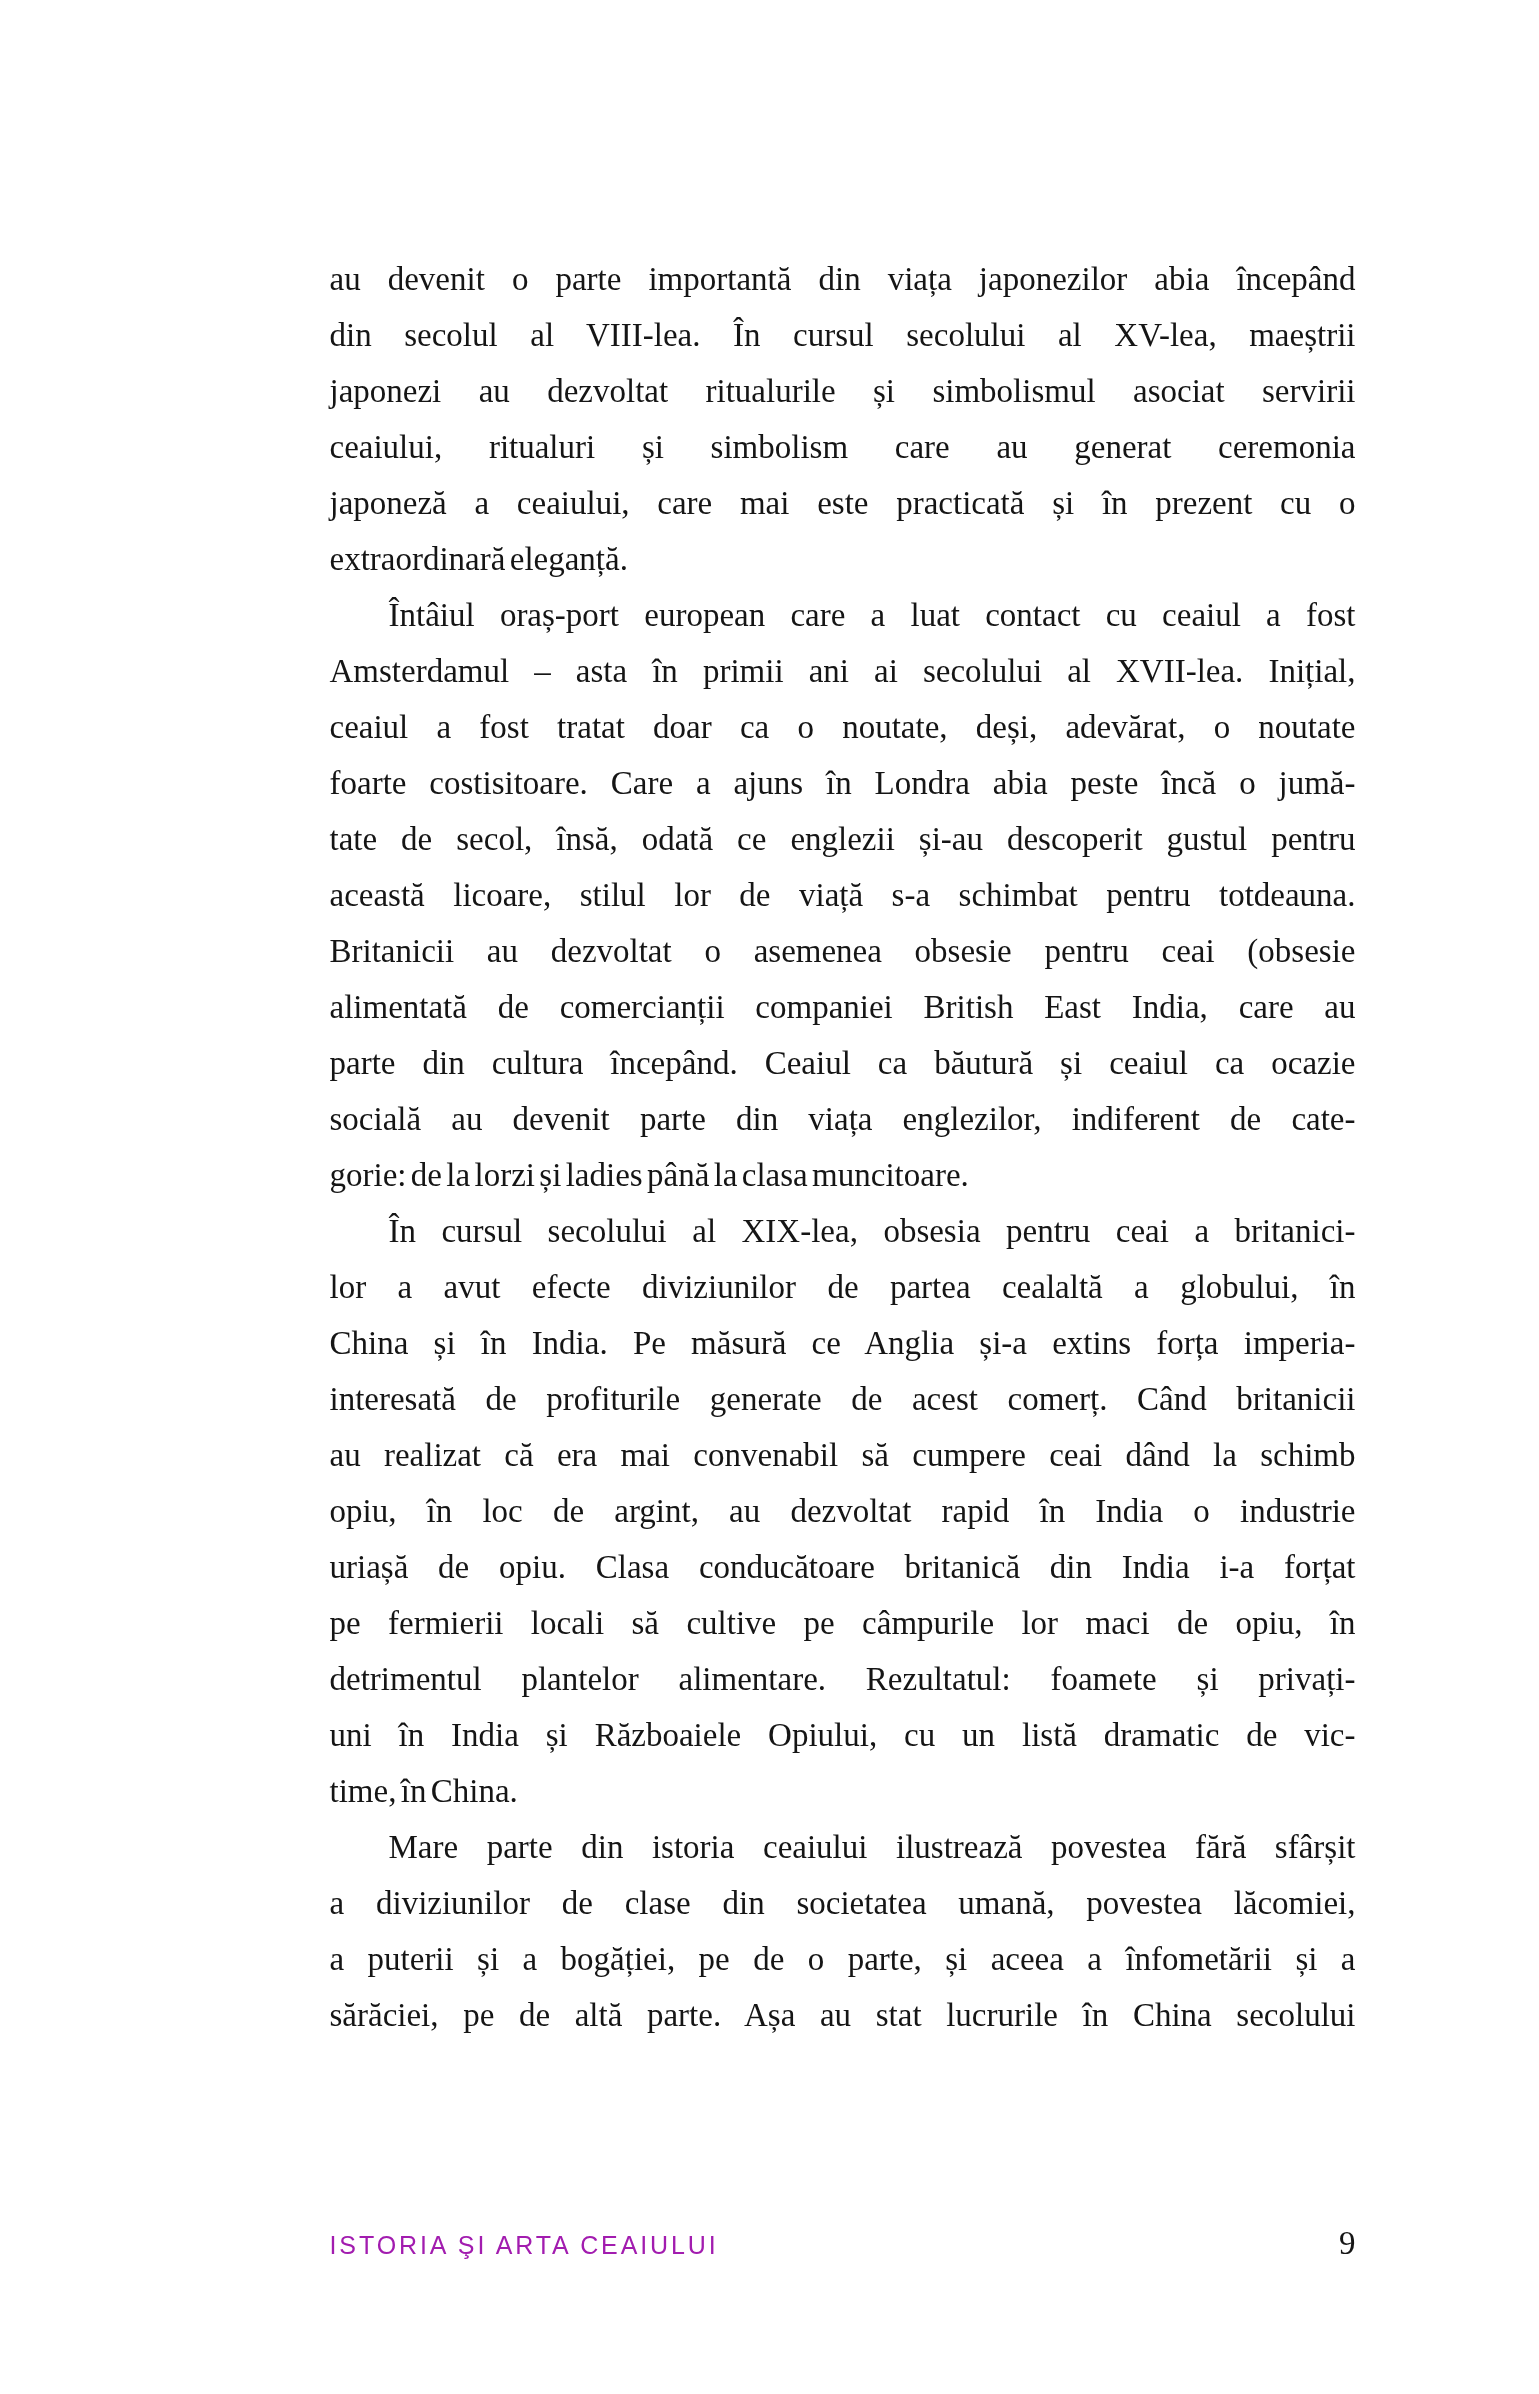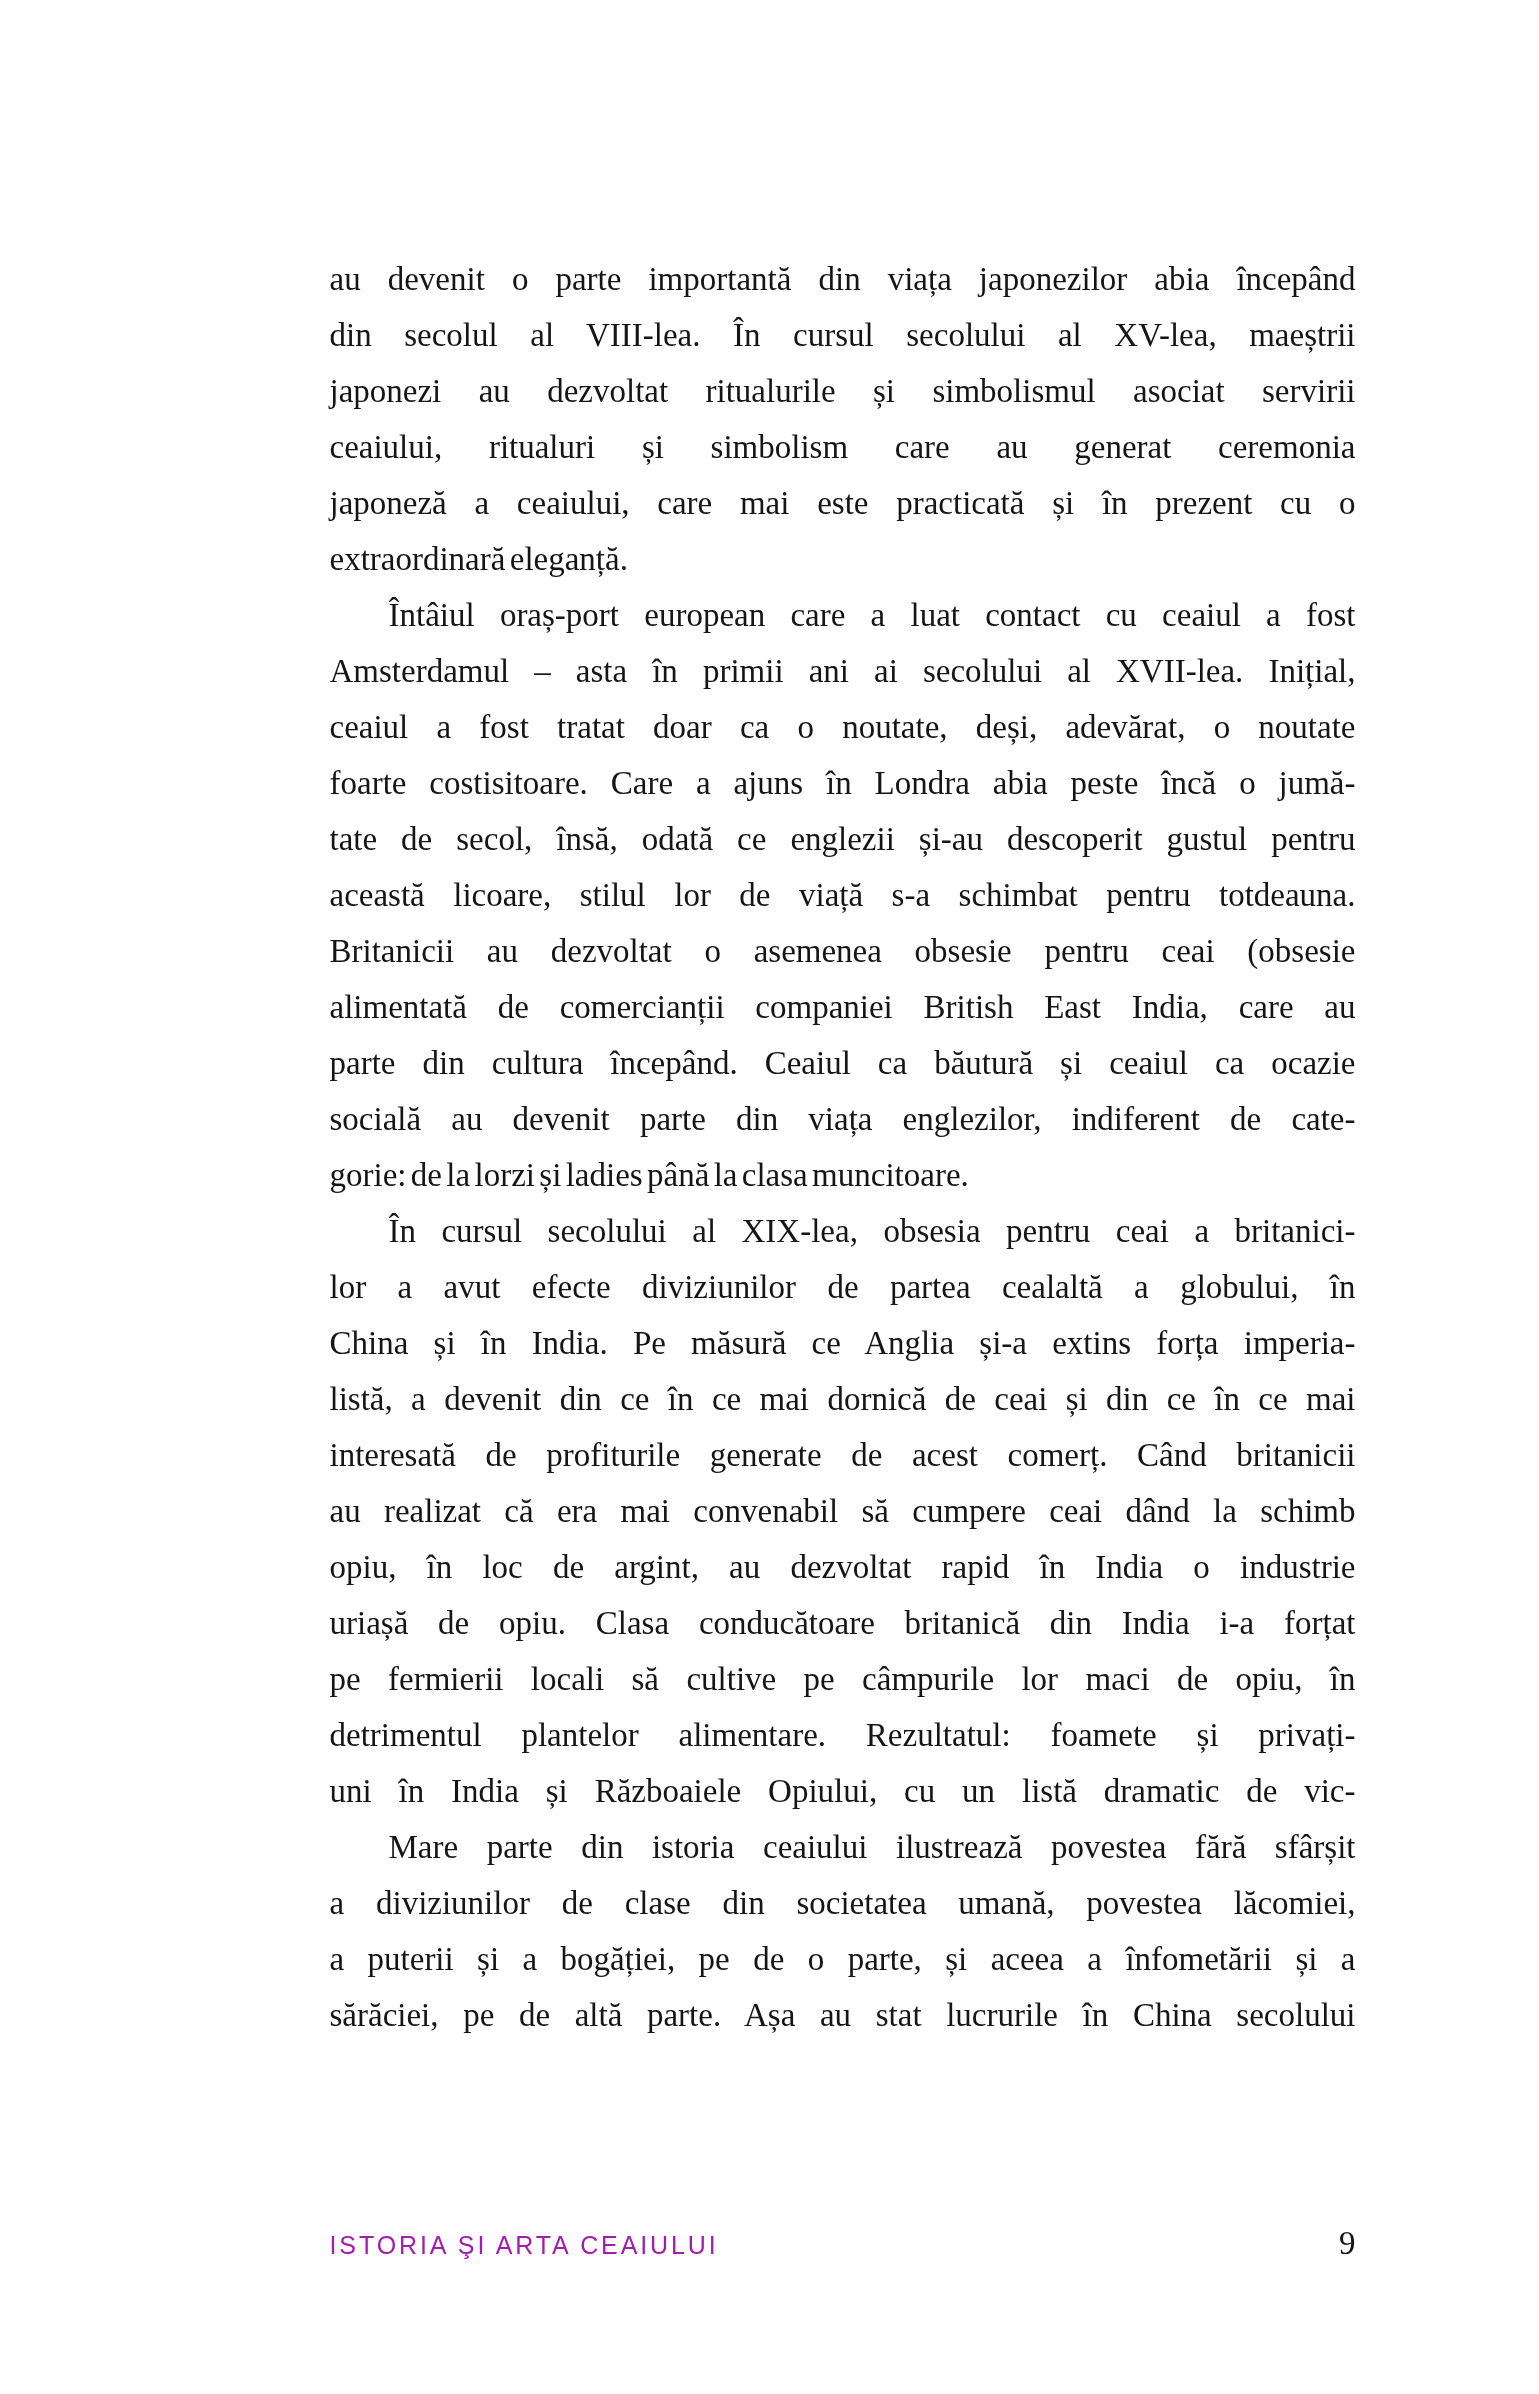--- a/index.html
+++ b/index.html
@@ -73,28 +73,28 @@
       <div class="line">tate de secol, însă, odată ce englezii și-au descoperit gustul pentru</div>
       <div class="line">această licoare, stilul lor de viață s-a schimbat pentru totdeauna.</div>
       <div class="line">Britanicii au dezvoltat o asemenea obsesie pentru ceai (obsesie</div>
       <div class="line">alimentată de comercianții companiei British East India, care au</div>
       <div class="line">parte din cultura începând. Ceaiul ca băutură și ceaiul ca ocazie</div>
       <div class="line">socială au devenit parte din viața englezilor, indiferent de cate-</div>
       <div class="line endline">gorie: de la lorzi și ladies până la clasa muncitoare.</div>
       <div class="line indent">În cursul secolului al XIX-lea, obsesia pentru ceai a britanici-</div>
       <div class="line">lor a avut efecte diviziunilor de partea cealaltă a globului, în</div>
       <div class="line">China și în India. Pe măsură ce Anglia și-a extins forța imperia-</div>
-      <div class="line">listă, a devenit din ce în ce mai dornică de ceai și din ce în ce mai</div>
       <div class="line">interesată de profiturile generate de acest comerț. Când britanicii</div>
       <div class="line">au realizat că era mai convenabil să cumpere ceai dând la schimb</div>
       <div class="line">opiu, în loc de argint, au dezvoltat rapid în India o industrie</div>
       <div class="line">uriașă de opiu. Clasa conducătoare britanică din India i-a forțat</div>
       <div class="line">pe fermierii locali să cultive pe câmpurile lor maci de opiu, în</div>
       <div class="line">detrimentul plantelor alimentare. Rezultatul: foamete și privați-</div>
       <div class="line">uni în India și Războaiele Opiului, cu un listă dramatic de vic-</div>
+      <div class="line endline">time, în China.</div>
       <div class="line indent">Mare parte din istoria ceaiului ilustrează povestea fără sfârșit</div>
       <div class="line">a diviziunilor de clase din societatea umană, povestea lăcomiei,</div>
       <div class="line">a puterii și a bogăției, pe de o parte, și aceea a înfometării și a</div>
       <div class="line">sărăciei, pe de altă parte. Așa au stat lucrurile în China secolului</div>
     </main>
   <footer class="footer">
     <span class="running-title">ISTORIA ŞI ARTA CEAIULUI</span>
     <span class="page-number">9</span>
   </footer>
 </div>

